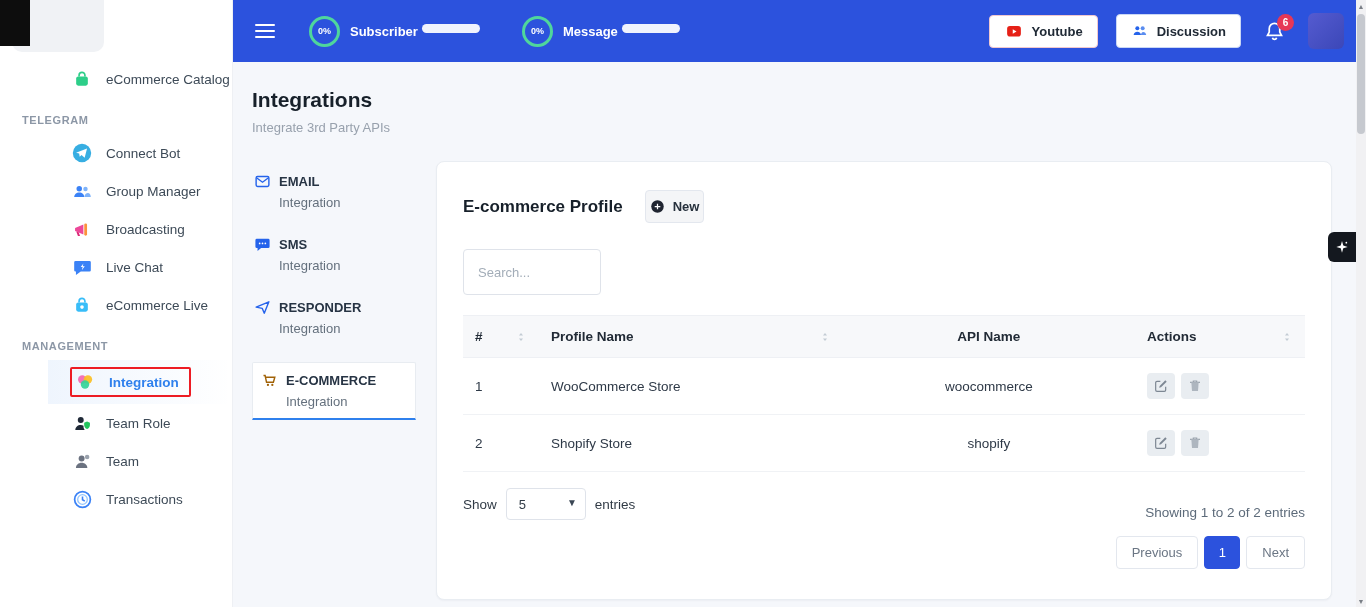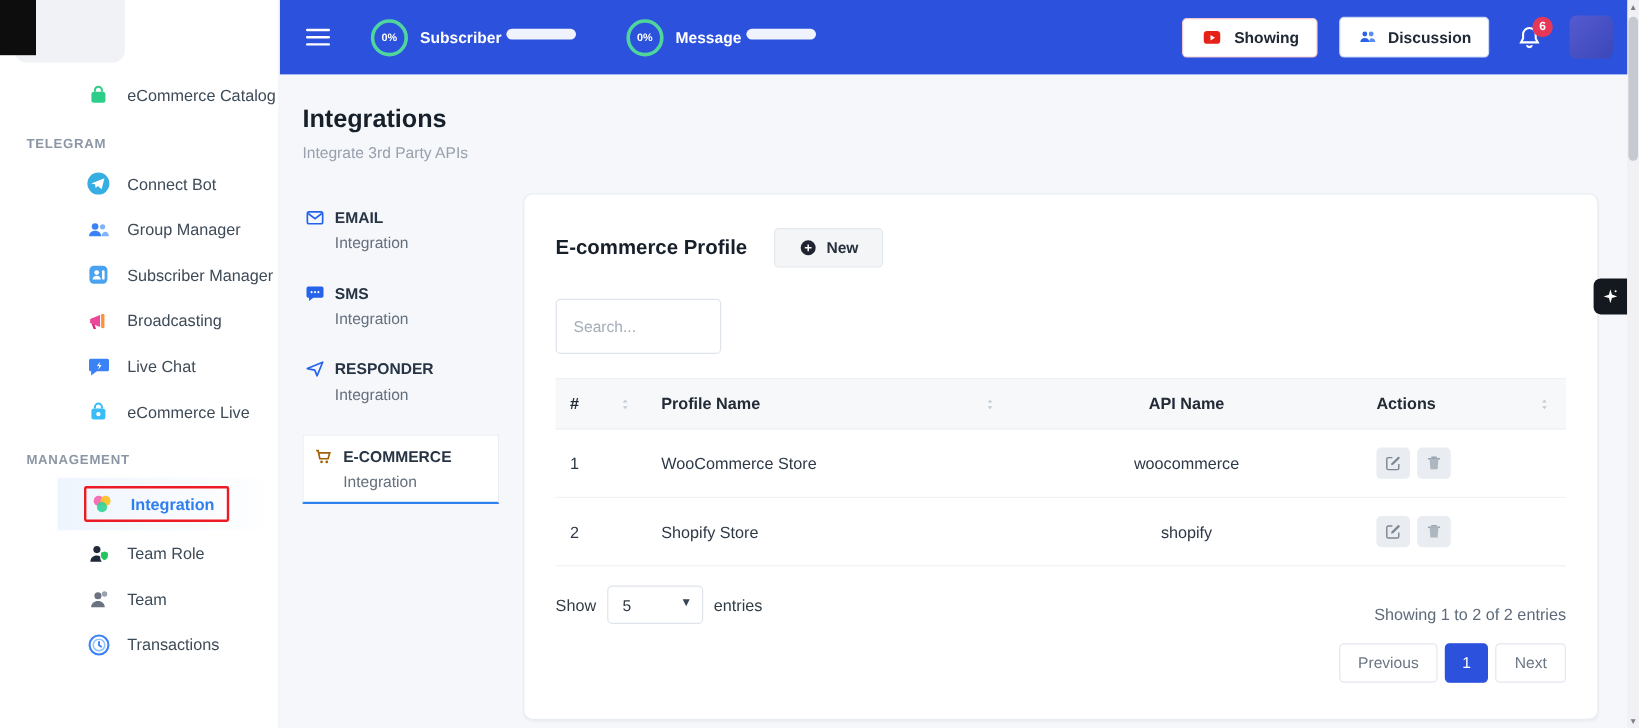--- a/index.html
+++ b/index.html
@@ -49,21 +49,21 @@
   .subnav { width:164px; min-width:164px; display:flex; flex-direction:column; gap:18px; padding-top:12px; }
   .subnav-item { cursor:pointer; padding:0 2px 8px 2px; }
   .subnav-item.active { background:#fff; border:1px solid #e8ecf1; border-bottom:2px solid #2f80ed; padding:9px 8px; border-radius:2px 2px 0 0; }
   .subnav-title-row { display:flex; align-items:center; gap:8px; }
   .subnav-title { font-size:13px; font-weight:700; color:#273444; }
   .subnav-sub { font-size:13px; color:#64707d; margin-top:5px; margin-left:25px; }
 
   .card { flex:1; background:#fff; border:1px solid #e9edf2; border-radius:8px; box-shadow:0 1px 2px rgba(16,24,40,.04); padding:28px 26px 30px; min-height:432px; }
   .card-head { display:flex; align-items:center; gap:22px; margin-bottom:26px; }
   .card-title { font-size:17px; font-weight:700; color:#17202a; }
-  .new-btn { display:flex; gap:8px; background:#f4f5f7; border:1px solid #e3e7ee; border-radius:4px; padding:8px 20px; font-size:13px; font-weight:600; color:#27313d; cursor:pointer; }
+  .new-btn { display:flex; gap:8px; background:#f4f5f7; border:1px solid #e3e7ee; border-radius:4px; padding:8px 4px; font-size:13px; font-weight:600; color:#27313d; cursor:pointer; }
   .search-input { width:138px; height:46px; border:1px solid #dfe3ea; border-radius:4px; padding:0 14px; font-size:13px; color:#3a4654; outline:none; margin-bottom:20px; font-family:"Liberation Sans", sans-serif; }
   .search-input::placeholder { color:#a3adb8; }
 
   .table-header, .table-row { display:grid; grid-template-columns:76px 1.35fr 1.3fr 170px; align-items:center; }
   .table-header { background:#f7f8fa; border-top:1px solid #eef0f4; border-bottom:1px solid #eef0f4; }
   .th { padding:13px 12px; font-size:13.5px; font-weight:700; color:#222b36; display:flex; align-items:center; cursor:pointer; }
   .th .sort { margin-left:auto; display:flex; }
   .th.center { justify-content:center; }
   .table-row { border-bottom:1px solid #f0f2f5; }
   .td { padding:15px 12px; font-size:13.5px; color:#2e3947; }
@@ -126,31 +126,20 @@
             <circle cx="9" cy="9.5" r="3" fill="#3b82f6"></circle>
             <circle cx="15.8" cy="9.8" r="2.4" fill="#7fb3fa"></circle>
             <path d="M3.5 18.5c0-3 2.4-5 5.5-5s5.5 2 5.5 5z" fill="#3b82f6"></path>
             <path d="M14.6 18.5c.3-2.4 1.9-4.2 3.9-4.2 1.6 0 2.9 1.7 3.1 4.2z" fill="#7fb3fa"></path>
           </svg>
       </span>
       <span class="slabel">Group Manager</span>
     </a>
     <a class="side-item">
       <span class="sicon">
-        <svg viewBox="0 0 24 24" width="20" height="20">
-            <rect x="3" y="3" width="18" height="18" rx="4.5" fill="#4aa3f0"></rect>
-            <circle cx="10.3" cy="9.8" r="2.4" fill="#fff"></circle>
-            <path d="M6.2 16.8c0-2.2 1.9-3.8 4.1-3.8s4.1 1.6 4.1 3.8z" fill="#fff"></path>
-            <rect x="15.6" y="7.5" width="2.6" height="9.3" rx="1.2" fill="#fff"></rect>
-          </svg>
-      </span>
-      <span class="slabel">Subscriber Manager</span>
-    </a>
-    <a class="side-item">
-      <span class="sicon">
         <svg viewBox="0 0 24 24" width="21" height="21">
             <path d="M3.5 10.2v3.6l9.5 4V6.2l-9.5 4z" fill="#ec4899"></path>
             <rect x="14" y="5" width="3.2" height="14" rx="1.6" fill="#fb923c"></rect>
             <path d="M5 14.5l1.8 5h2.4l-1.6-4.4z" fill="#db2777"></path>
           </svg>
       </span>
       <span class="slabel">Broadcasting</span>
     </a>
     <a class="side-item">
       <span class="sicon">
@@ -249,21 +238,21 @@
       </div>
 
       <div class="topbar-right">
         <button class="top-btn youtube">
           <span style="display:flex">
             <svg viewBox="0 0 24 24" width="20" height="15">
                 <rect x="1" y="3" width="22" height="17" rx="4.5" fill="#e62117"></rect>
                 <path d="M10 8.3l6 3.7-6 3.7z" fill="#fff"></path>
               </svg>
           </span>
-          <span>Showing</span>
+          <span>Youtube</span>
         </button>
         <button class="top-btn discussion">
           <span style="display:flex">
             <svg viewBox="0 0 24 24" width="18" height="16">
                 <circle cx="8" cy="8" r="3" fill="#2563eb"></circle>
                 <circle cx="16" cy="8" r="3" fill="#5a8df0"></circle>
                 <path d="M2.5 18c0-3 2.4-5 5.5-5s5.5 2 5.5 5z" fill="#2563eb"></path>
                 <path d="M13.2 18c.4-2.6 1.7-4.6 3.5-4.6 2.4 0 4.2 1.8 4.6 4.6z" fill="#5a8df0"></path>
               </svg>
           </span>

